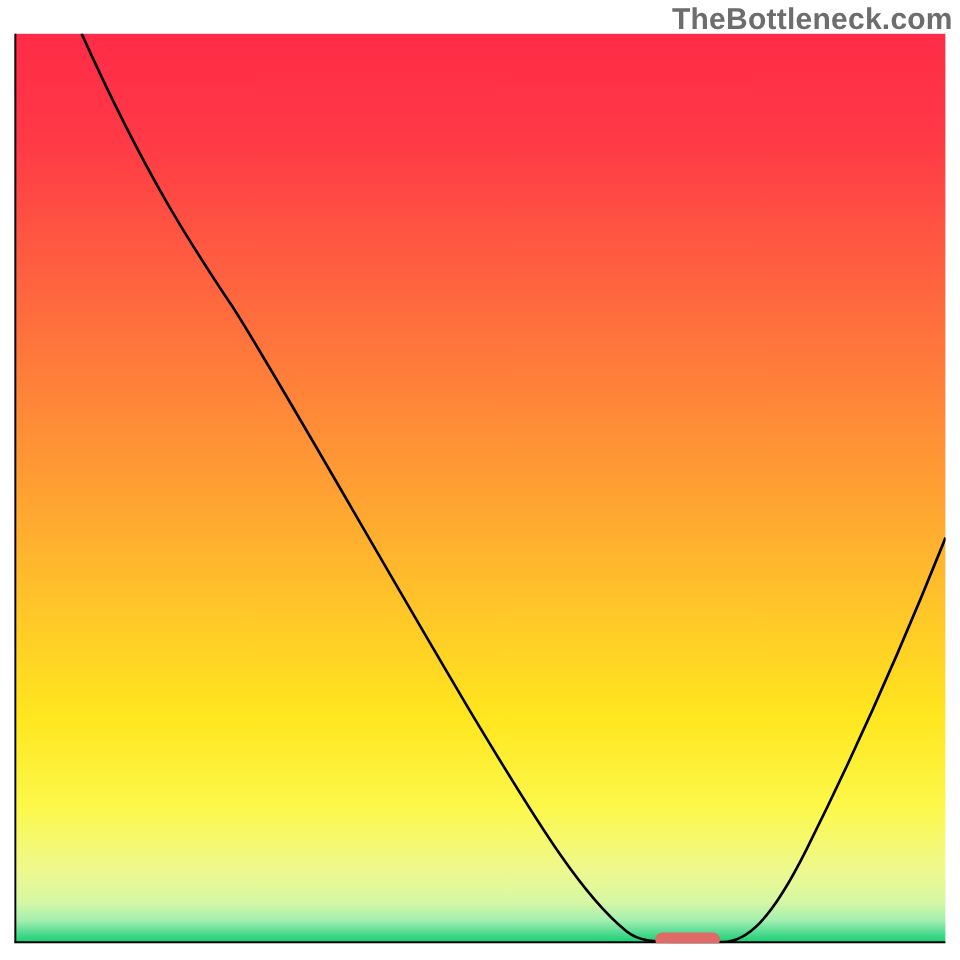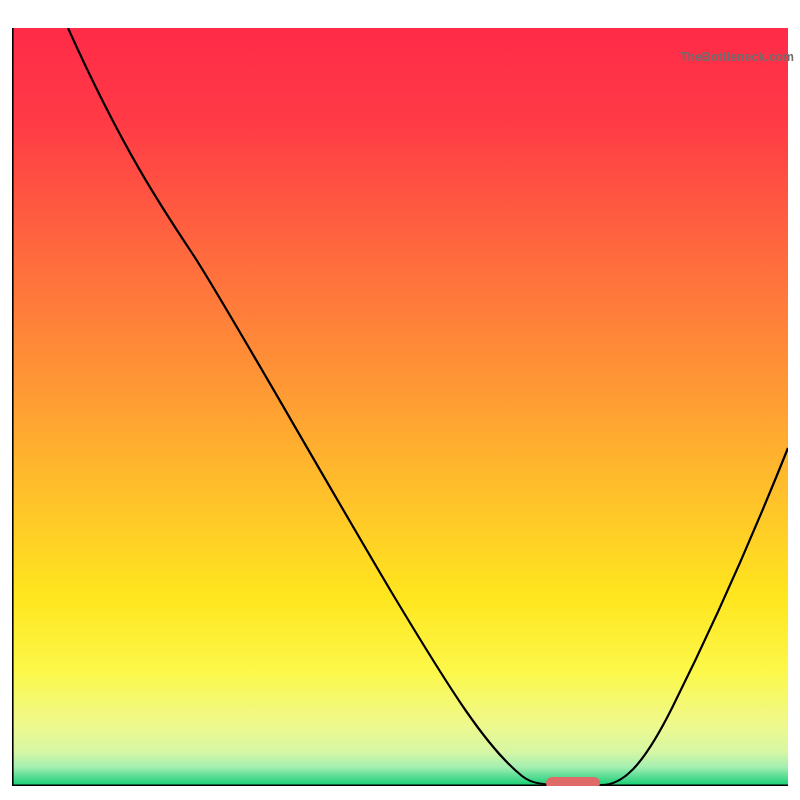--- a/index.html
+++ b/index.html
@@ -12,26 +12,25 @@
   }
   .container {
     position: relative;
     width: 800px;
     height: 800px;
   }
   .watermark {
     position: absolute;
     top: 2px;
     right: 6px;
-    font-size: 12px;
+    font-size: 25px;
     font-weight: bold;
     color: #6d6d6d;
     letter-spacing: 0.2px;
     z-index: 10;
-    margin-top: 48px;
   }
   .plot {
     position: absolute;
     left: 12px;
     top: 28px;
     width: 776px;
     height: 758px;
   }
   svg {
     display: block;

